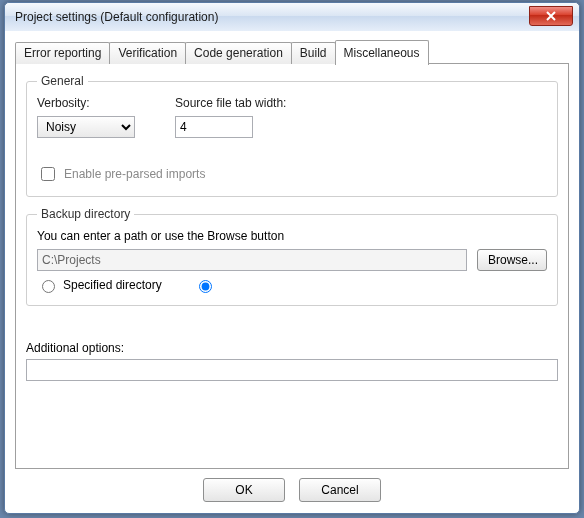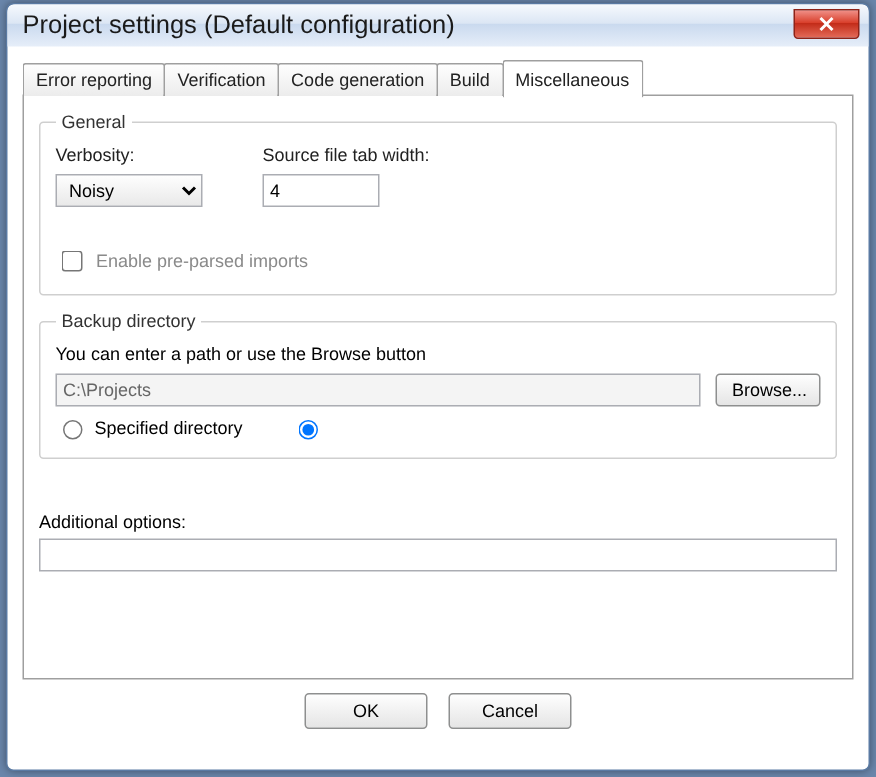--- a/index.html
+++ b/index.html
@@ -5,29 +5,29 @@
   * { box-sizing: border-box; font-family: "Segoe UI", Tahoma, sans-serif; font-size: 12px; }
   html, body { margin:0; padding:0; }
   body { background:#6a86ab; width:584px; height:518px; overflow:hidden; }
 
   .window { position:absolute; left:4px; top:2px; width:576px; height:512px;
             background:#fff; border:1px solid #5a7aa3; border-radius:5px;
             box-shadow:0 0 6px rgba(0,0,0,.4); display:flex; flex-direction:column; }
   .titlebar { height:28px; background:linear-gradient(#f6f9fd,#dbe6f4 45%,#c9d9ee 46%,#e6eef9);
               border-bottom:1px solid #9completamenteb7d3; border-radius:5px 5px 0 0;
               display:flex; align-items:center; padding:0 0 0 10px; color:#1a1a1a; }
-  .titlebar .title { flex:1; font-size:17px; }
+  .titlebar .title { flex:1; font-size:12px; }
   .close-btn { width:44px; height:20px; margin-right:6px; margin-top:-2px;
                background:linear-gradient(#f08f87,#d9402c 45%,#c22a17 46%,#e36a58);
                border:1px solid #8e2318; border-radius:0 0 3px 3px; color:#fff;
                display:flex; align-items:center; justify-content:center; font-weight:bold;
                font-size:12px; cursor:default; text-shadow:0 0 2px rgba(0,0,0,.4); }
   .close-btn svg { width:12px; height:10px; }
 
-  .client { flex:1; padding:8px 10px 20px 10px; display:flex; flex-direction:column; }
+  .client { flex:1; padding:8px 10px 4px 10px; display:flex; flex-direction:column; }
 
   .tabs { display:flex; align-items:flex-end; gap:0; margin-bottom:-1px; position:relative; z-index:2;}
   .tab { padding:3px 8px 4px 8px; border:1px solid #9f9f9f; border-bottom:none;
          background:linear-gradient(#fefefe,#ececec); border-radius:2px 2px 0 0; margin-right:-1px;
          color:#222; cursor:default; }
   .tab.active { background:#fff; padding-top:5px; padding-bottom:5px; position:relative; top:1px; z-index:3;}
   .tab.active::after { content:""; position:absolute; left:0; right:0; bottom:-1px; height:1px; background:#fff;}
 
   .panel { flex:1; border:1px solid #9f9f9f; background:#fff; padding:8px 10px; overflow:auto; }
 

